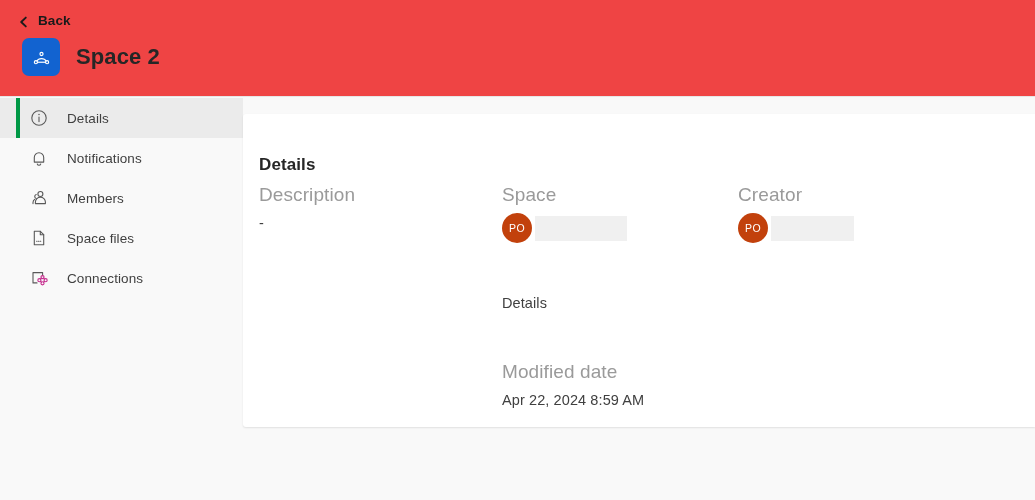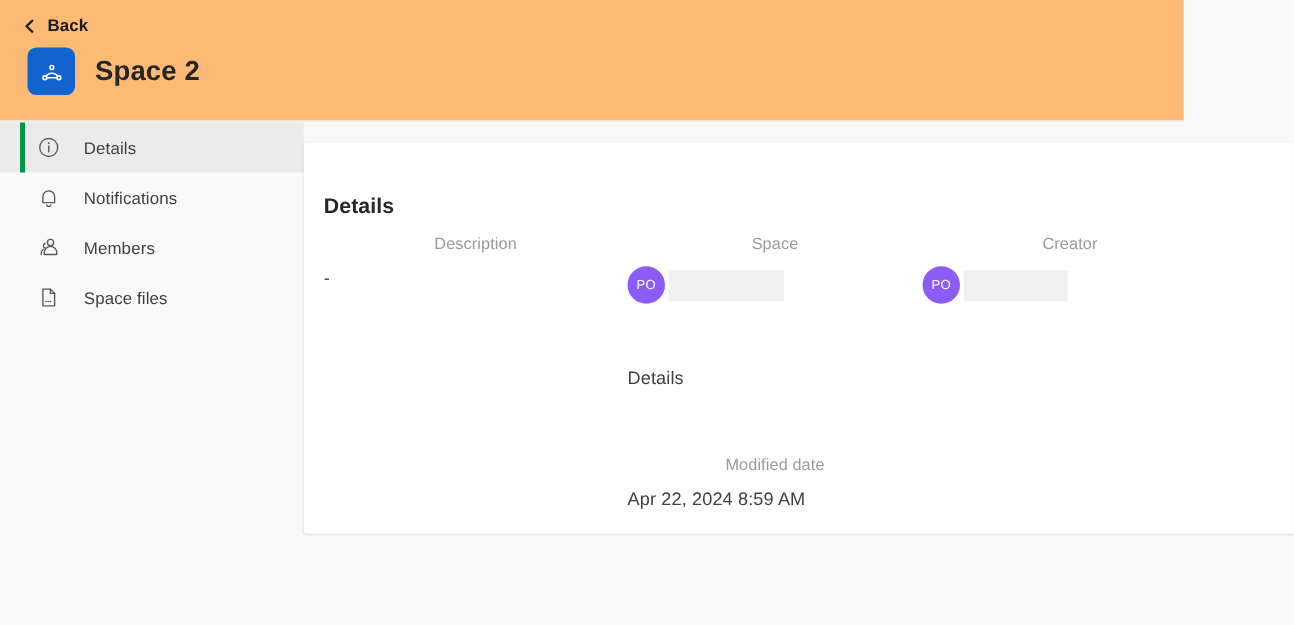--- a/index.html
+++ b/index.html
@@ -14,23 +14,23 @@
     color: #404040;
     overflow: hidden;
     position: relative;
     -webkit-font-smoothing: antialiased;
   }
 
   
   .header {
     position: absolute;
     left: 0; top: 0;
-    width: 947px;
+    width: 1035px;
     height: 97px;
-    background: #fdba74;
+    background: #ef4444;
     border-bottom: 1px solid #e6e6e6;
     box-sizing: border-box;
   }
   .back-link {
     position: absolute;
     left: 14px;
     top: 9px;
     display: flex;
     align-items: center;
     gap: 8px;
@@ -156,45 +156,44 @@
     display: flex;
   }
   .field {
     box-sizing: border-box;
   }
   .col-1 { width: 243px; }
   .col-2 { width: 236px; }
   .col-3 { width: 236px; }
 
   .field-label {
-    font-size: 13px;
+    font-size: 19px;
     color: #9a9a9a;
     letter-spacing: 0.1px;
     line-height: 18px;
     margin-bottom: 9px;
-    text-align: center;
   }
   .field-value {
     font-size: 14.5px;
     color: #404040;
     letter-spacing: 0.1px;
     line-height: 20px;
     min-height: 20px;
   }
   .row-gap { height: 50px; }
 
   .user-chip {
     display: flex;
     align-items: center;
   }
   .avatar {
     width: 30px;
     height: 30px;
     border-radius: 50%;
-    background: #8b5cf6;
+    background: #c2410c;
     color: #ffffff;
     font-size: 10.5px;
     font-weight: 400;
     display: flex;
     align-items: center;
     justify-content: center;
     letter-spacing: 0.3px;
     flex: none;
     z-index: 2;
   }
@@ -276,20 +275,38 @@
         <path d="M4.3 2.3 h6.0 l3.4 3.4 v10.0 h-9.4 z"></path>
         <polyline points="10.3,2.3 10.3,5.7 13.7,5.7"></polyline>
         <line x1="6.6" y1="12.2" x2="7.1" y2="12.2"></line>
         <line x1="8.4" y1="12.2" x2="8.9" y2="12.2"></line>
         <line x1="10.2" y1="12.2" x2="10.7" y2="12.2"></line>
       </svg>
     </span>
     <span class="nav-label">Space files</span>
   </div>
 
+  <div class="nav-item">
+    <span class="nav-icon">
+      <svg viewBox="0 0 18 18" width="18" height="18" fill="none" stroke-linecap="round" stroke-linejoin="round">
+        <path d="M3.0 3.6 h9.6 v3.0 M3.0 3.6 v10.3 h4.0" stroke="#595959" stroke-width="1.1" fill="none"></path>
+        <g stroke="#c6308f" stroke-width="1.15" fill="none">
+          <circle cx="9.4" cy="11.2" r="1.55"></circle>
+          <circle cx="12.5" cy="8.1" r="1.55"></circle>
+          <circle cx="12.5" cy="14.3" r="1.55"></circle>
+          <circle cx="15.6" cy="11.2" r="1.55"></circle>
+          <line x1="10.5" y1="10.1" x2="11.4" y2="9.2"></line>
+          <line x1="10.5" y1="12.3" x2="11.4" y2="13.2"></line>
+          <line x1="13.6" y1="9.2" x2="14.5" y2="10.1"></line>
+          <line x1="13.6" y1="13.2" x2="14.5" y2="12.3"></line>
+        </g>
+      </svg>
+    </span>
+    <span class="nav-label">Connections</span>
+  </div>
 
 </nav>
 
 <section class="content-card">
 
   <h2 class="section-title">Details</h2>
 
   <div class="fields">
 
     <div class="field-row">

